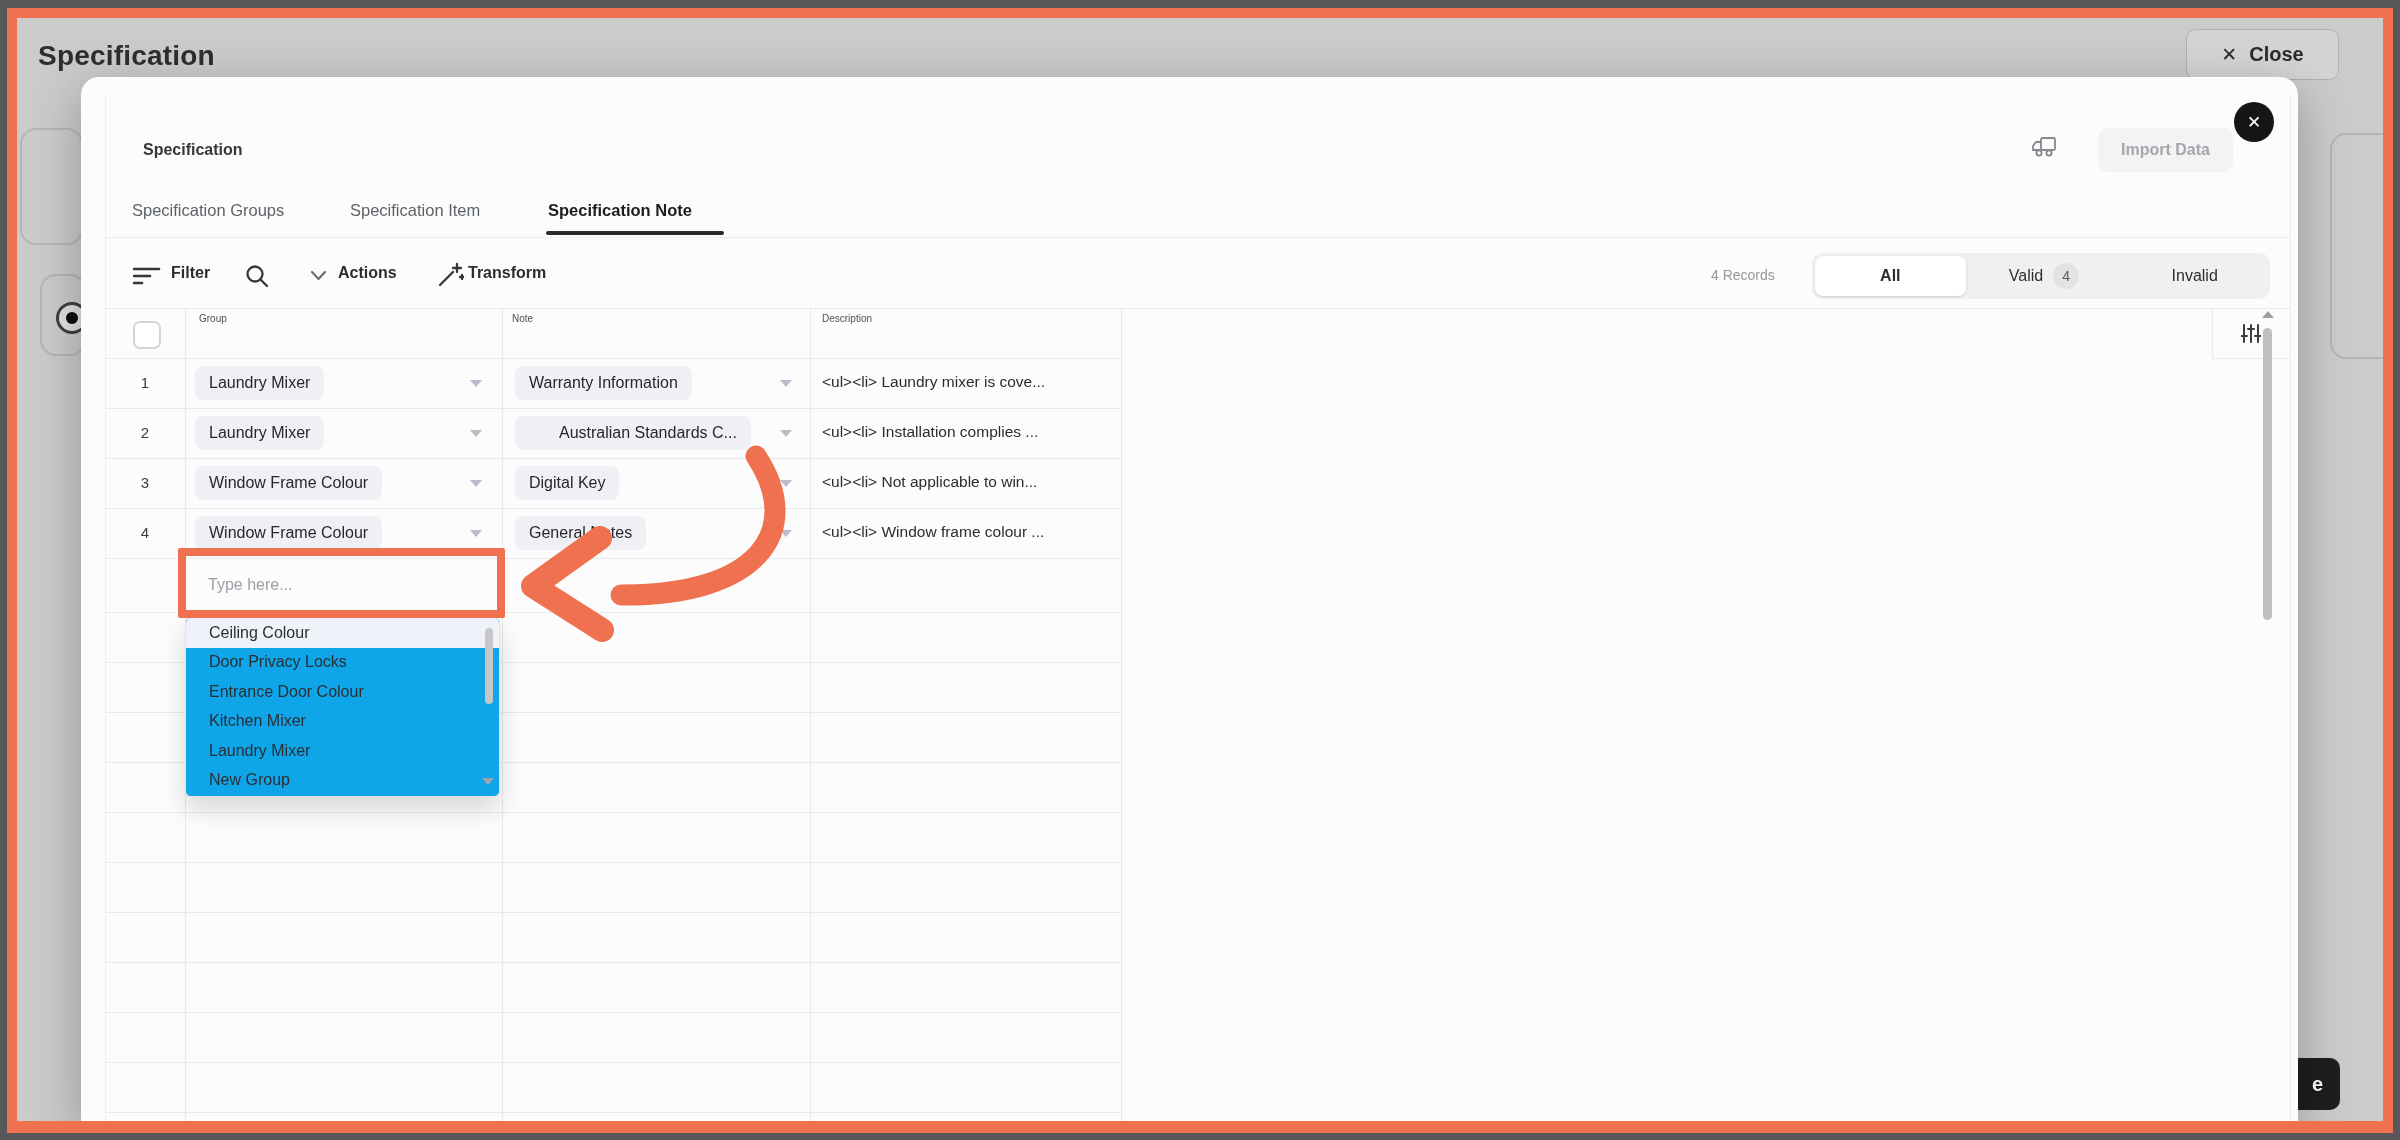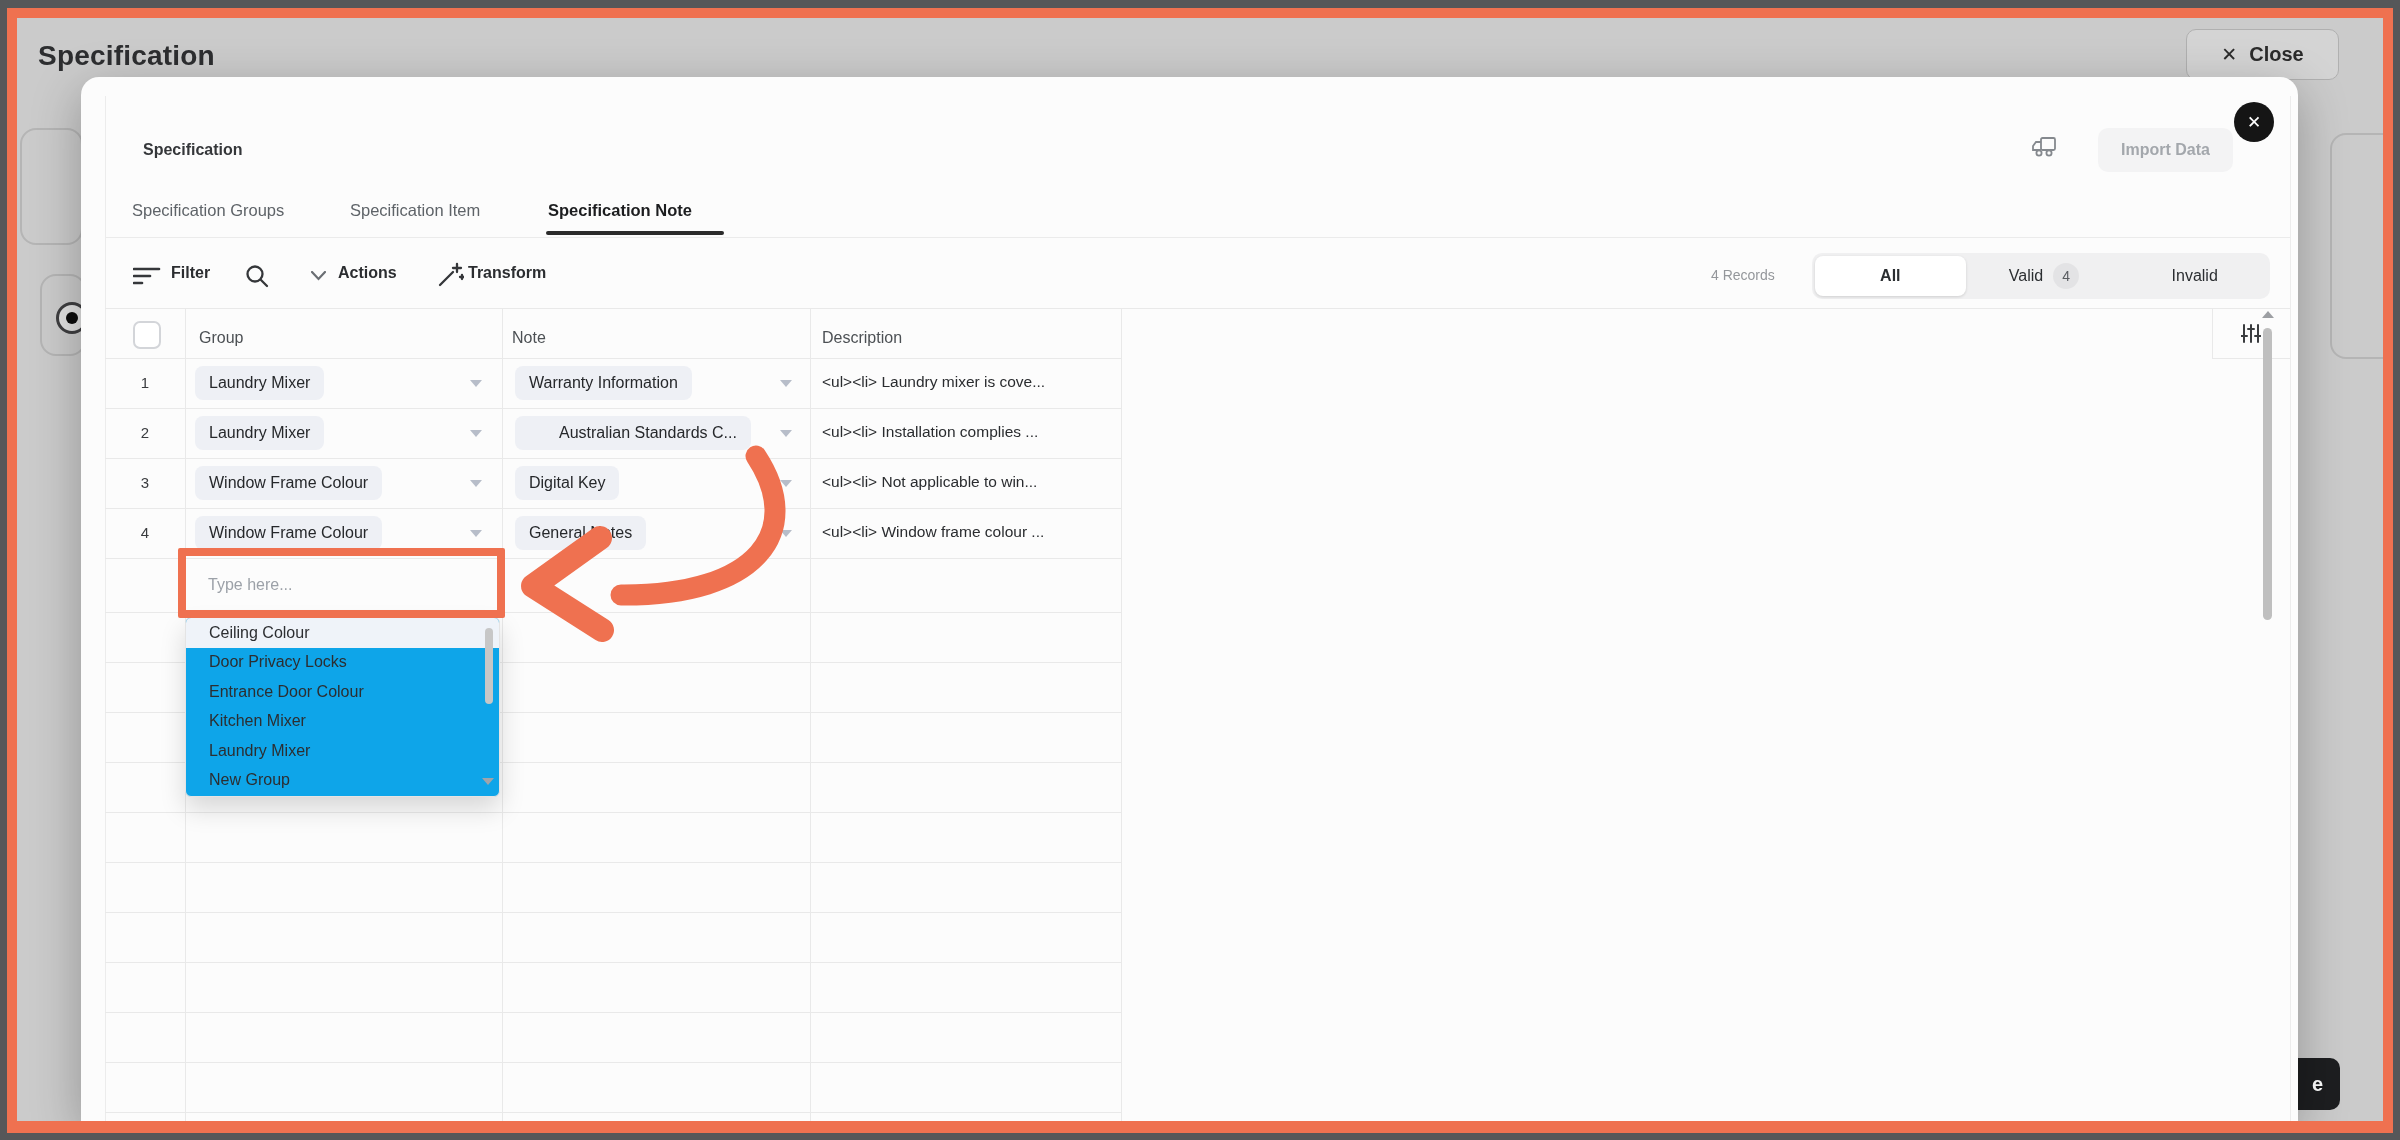--- a/index.html
+++ b/index.html
@@ -42,21 +42,21 @@
   .seg-wrap{left:1731px;top:176px;width:458px;height:46px;background:#F0F0F1;border-radius:10px;
             display:flex;align-items:stretch;}
   .seg{flex:1;display:flex;align-items:center;justify-content:center;font-size:16px;font-weight:500;
        color:#2b2e31;cursor:pointer;}
   .seg.selected{margin:3px;background:#fff;border-radius:8px;font-weight:700;box-shadow:0 1px 3px rgba(0,0,0,.14);}
   .badge{width:26px;height:26px;border-radius:50%;background:#E3E3E5;color:#595c60;font-size:14px;
          display:inline-flex;align-items:center;justify-content:center;margin-left:10px;}
   
   .vl{position:absolute;width:1px;background:#e9e9e9;}
   .hl{position:absolute;height:1px;background:#e9e9e9;}
-  .col-head{top:252px;font-size:16px;color:#4c5054;}
+  .col-head{top:236px;font-size:10px;color:#4c5054;}
   .checkbox{left:52px;top:244px;width:24px;height:24px;border:2px solid #d3d5d9;border-radius:7px;background:#fff;cursor:pointer;}
   .rownum{width:80px;text-align:center;font-size:15px;color:#3a3c3f;}
   .pill{height:34px;display:inline-flex;align-items:center;padding:0 14px;background:#EEF0F5;border-radius:8px;
         font-size:16px;color:#26282b;white-space:nowrap;cursor:pointer;}
   .cell-chevron{width:0;height:0;border-left:6px solid transparent;border-right:6px solid transparent;
                 border-top:7px solid #b7bdc9;cursor:pointer;}
   .desc{font-size:15.5px;color:#2a2c2f;white-space:nowrap;}
   .newrow-input{left:106px;top:487px;width:300px;height:42px;border:none;outline:none;background:transparent;
                 font-family:"Liberation Sans",sans-serif;font-size:16px;padding:0 0 0 21px;color:#2b2d30;}
   .newrow-input::placeholder{color:#9CA1A8;}

